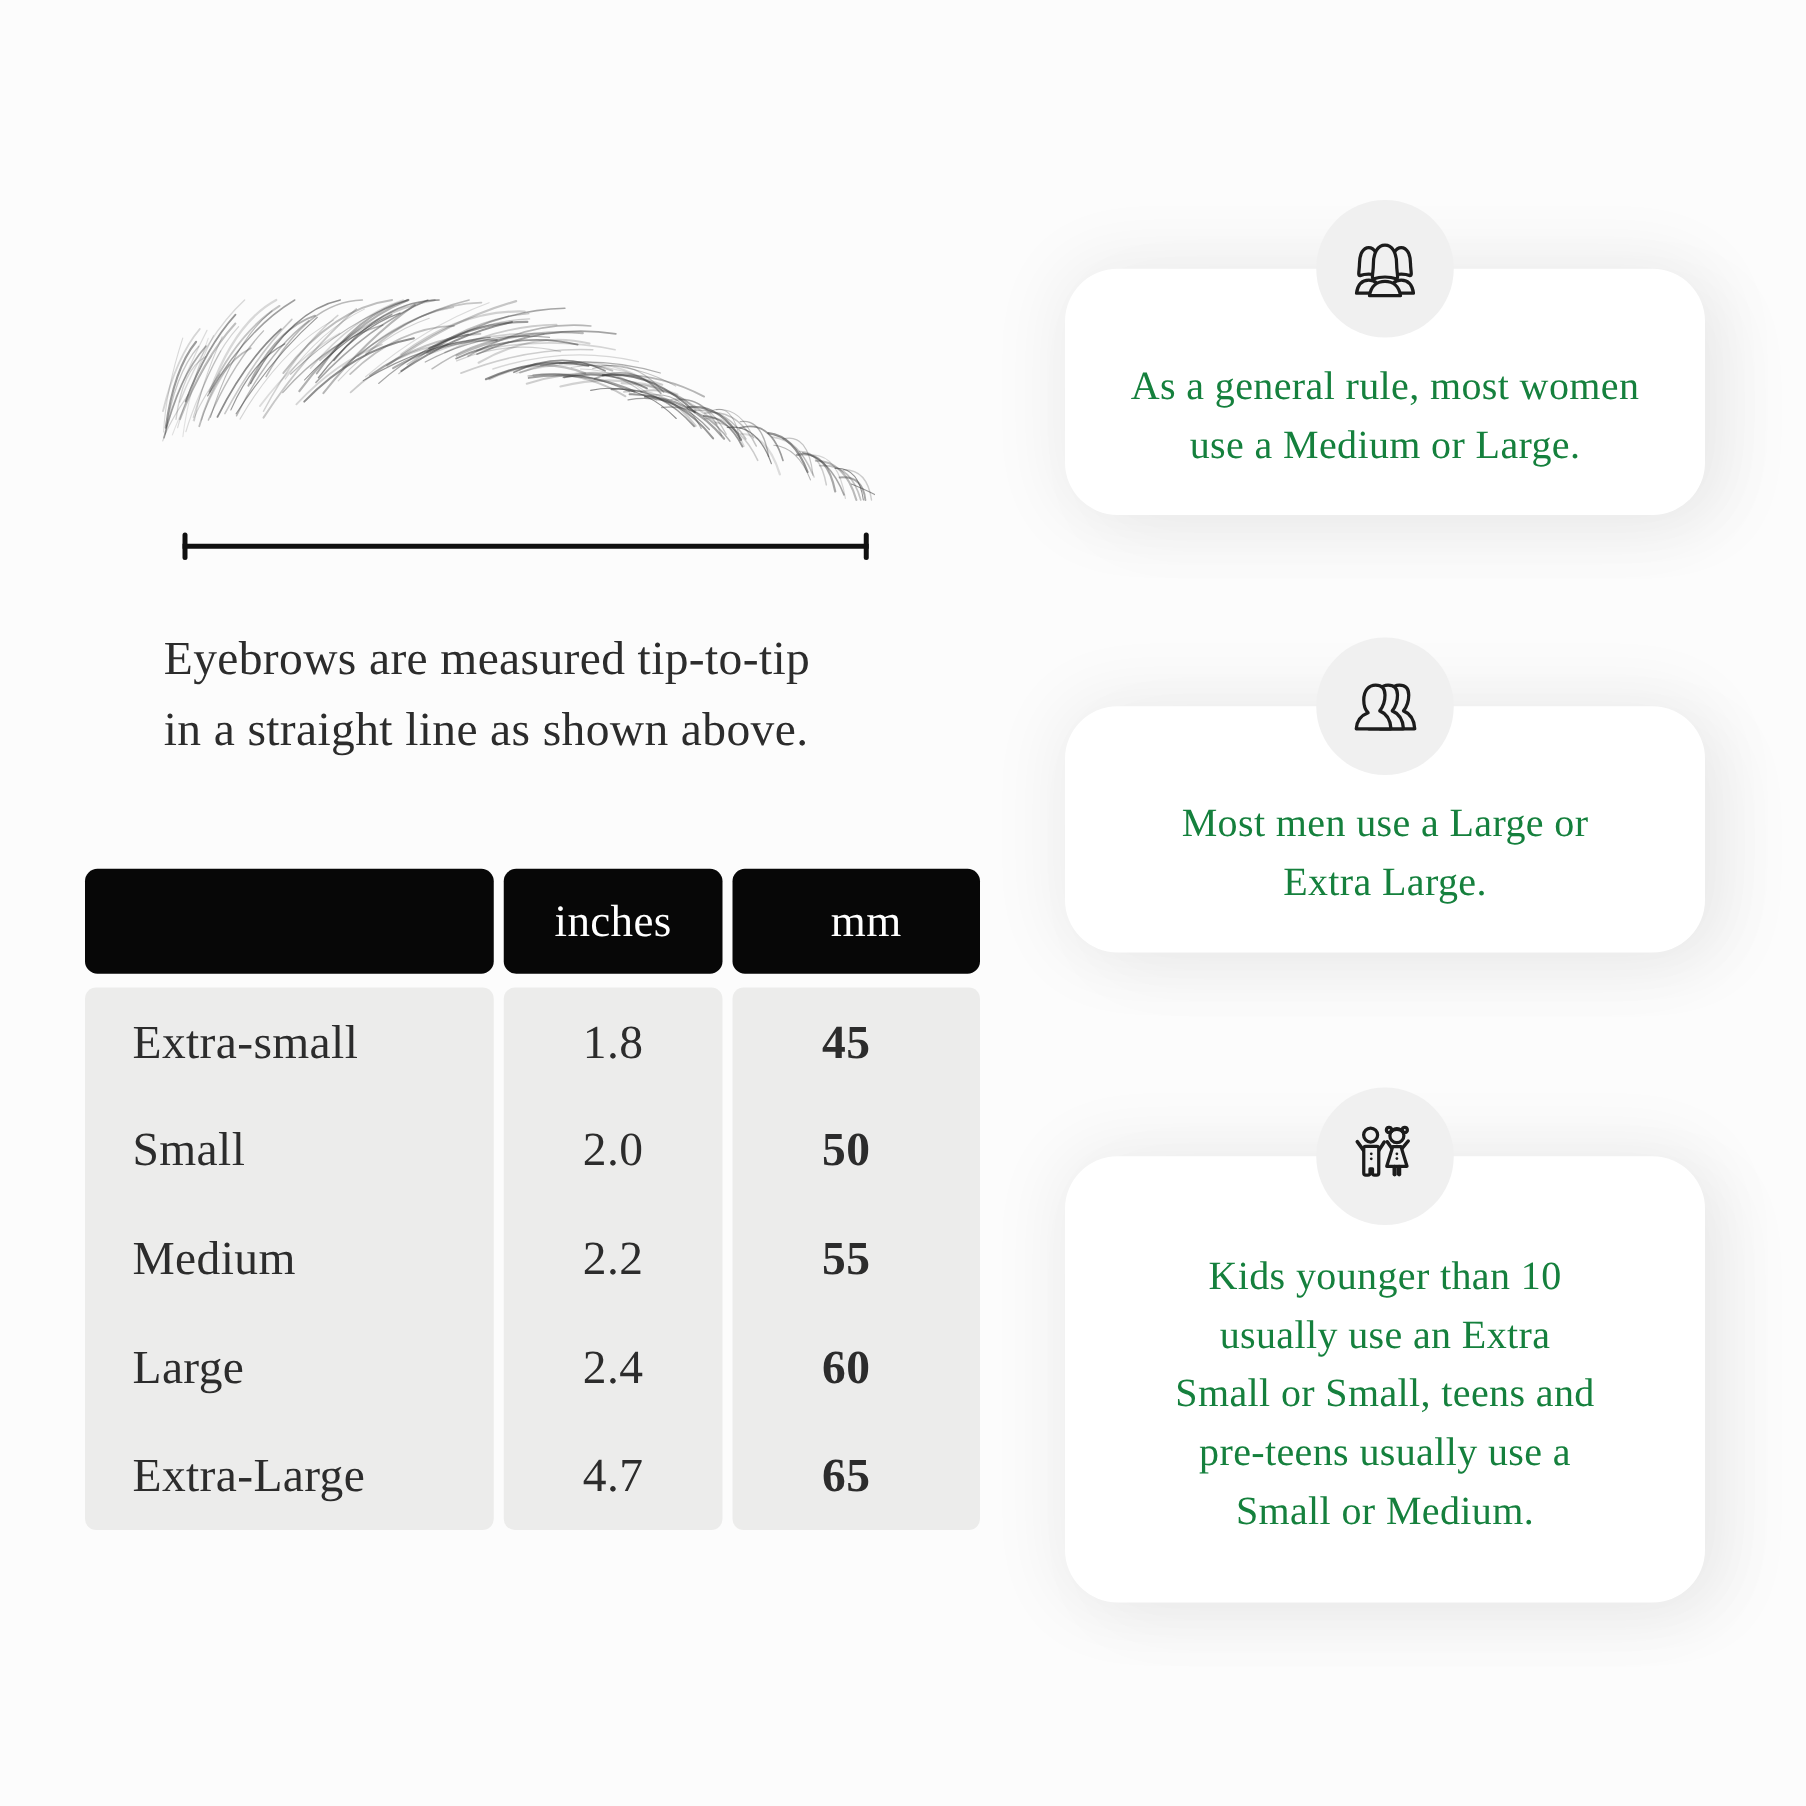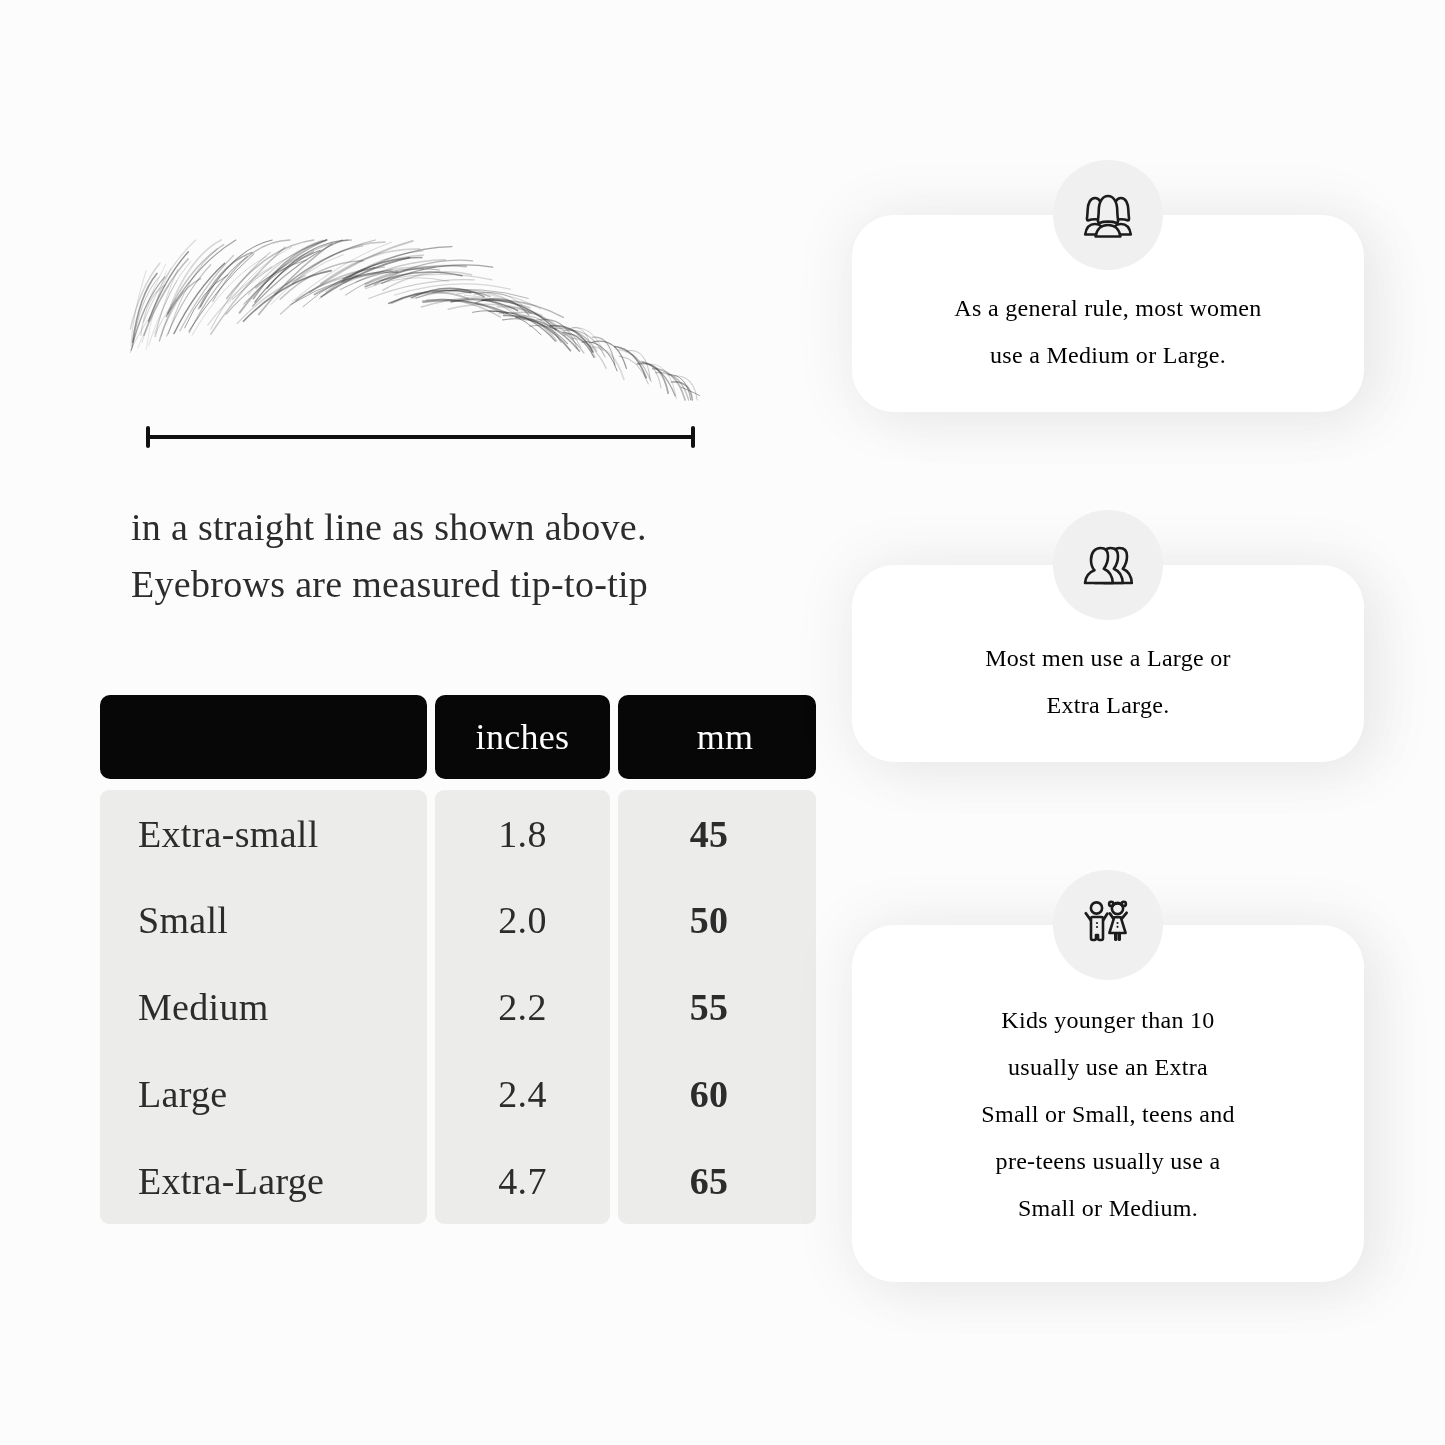--- a/index.html
+++ b/index.html
@@ -9,21 +9,21 @@
     letter-spacing:0.3px;
   }
   
   .brow-wrap{position:absolute;left:112px;top:236px;width:588px;height:170px;}
   .mline{position:absolute;left:146px;top:426px;width:549px;height:22px;}
   .mline .bar{position:absolute;left:0;right:0;top:9px;height:4px;background:#101010;}
   .mline .cap{position:absolute;top:0;width:4px;height:22px;background:#101010;border-radius:2px;}
   .mline .capl{left:0;} .mline .capr{right:0;}
   .caption{position:absolute;left:131px;top:499px;font-size:38px;line-height:57px;white-space:nowrap;}
   
-  .table{position:absolute;left:68px;top:695px;width:724px;height:530px;margin-left:32px;}
+  .table{position:absolute;left:68px;top:695px;width:724px;height:530px;}
   .thead-cell{
     position:absolute;top:0;height:84px;background:#070707;border-radius:10px;
     color:#ffffff;display:flex;align-items:center;justify-content:center;font-size:36px;
   }
   .col1{left:0;width:327px;} .col2{left:335px;width:175px;} .col3{left:518px;width:182px;padding-left:16px;}
   .slab{position:absolute;top:95px;height:434px;background:#ececeb;border-radius:9px;}
   .trow{position:absolute;left:0;width:700px;height:87px;}
   .tcell{position:absolute;top:0;height:87px;display:flex;align-items:center;font-size:38px;}
   .tcell.label{left:0;width:327px;padding-left:38px;box-sizing:border-box;}
   .tcell.inches{left:335px;width:175px;justify-content:center;}
@@ -35,21 +35,21 @@
   }
   .card1{top:215px;height:197px;}
   .card2{top:565px;height:197px;}
   .card3{top:925px;height:357px;}
   .icon-circle{
     position:absolute;left:50%;top:-55px;transform:translateX(-50%);
     width:110px;height:110px;border-radius:50%;background:#f0f0f0;
     display:flex;align-items:center;justify-content:center;z-index:2;
   }
   .icon-circle svg{width:64px;height:64px;}
-  .card-text{position:absolute;left:0;right:0;text-align:center;font-size:24px;line-height:47px;color:#000000;}
+  .card-text{position:absolute;left:0;right:0;text-align:center;font-size:32px;line-height:47px;color:#15803d;}
   .card1 .card-text,.card2 .card-text{top:70px;}
   .card3 .card-text{top:72px;}
   .ic{stroke:#1c1c1c;stroke-width:2.6;fill:#f0f0f0;stroke-linecap:round;stroke-linejoin:round;}
   .ic-line{stroke:#1c1c1c;stroke-width:2.8;fill:none;stroke-linecap:round;stroke-linejoin:round;}
   .ic-dot{fill:#1c1c1c;stroke:none;}
 </style>
 </head>
 <body>
 
 <div class="canvas">
@@ -201,22 +201,22 @@
       </svg>
   </div>
 
   <div class="mline">
     <div class="cap capl"></div>
     <div class="bar"></div>
     <div class="cap capr"></div>
   </div>
 
   <div class="caption">
+    <div>Eyebrows are measured tip-to-tip</div>
     <div>in a straight line as shown above.</div>
-    <div>Eyebrows are measured tip-to-tip</div>
   </div>
 
   <div class="table">
     <div class="thead-cell col1"></div>
     <div class="thead-cell col2">inches</div>
     <div class="thead-cell col3">mm</div>
     <div class="slab col1"></div>
     <div class="slab col2"></div>
     <div class="slab col3"></div>
 

